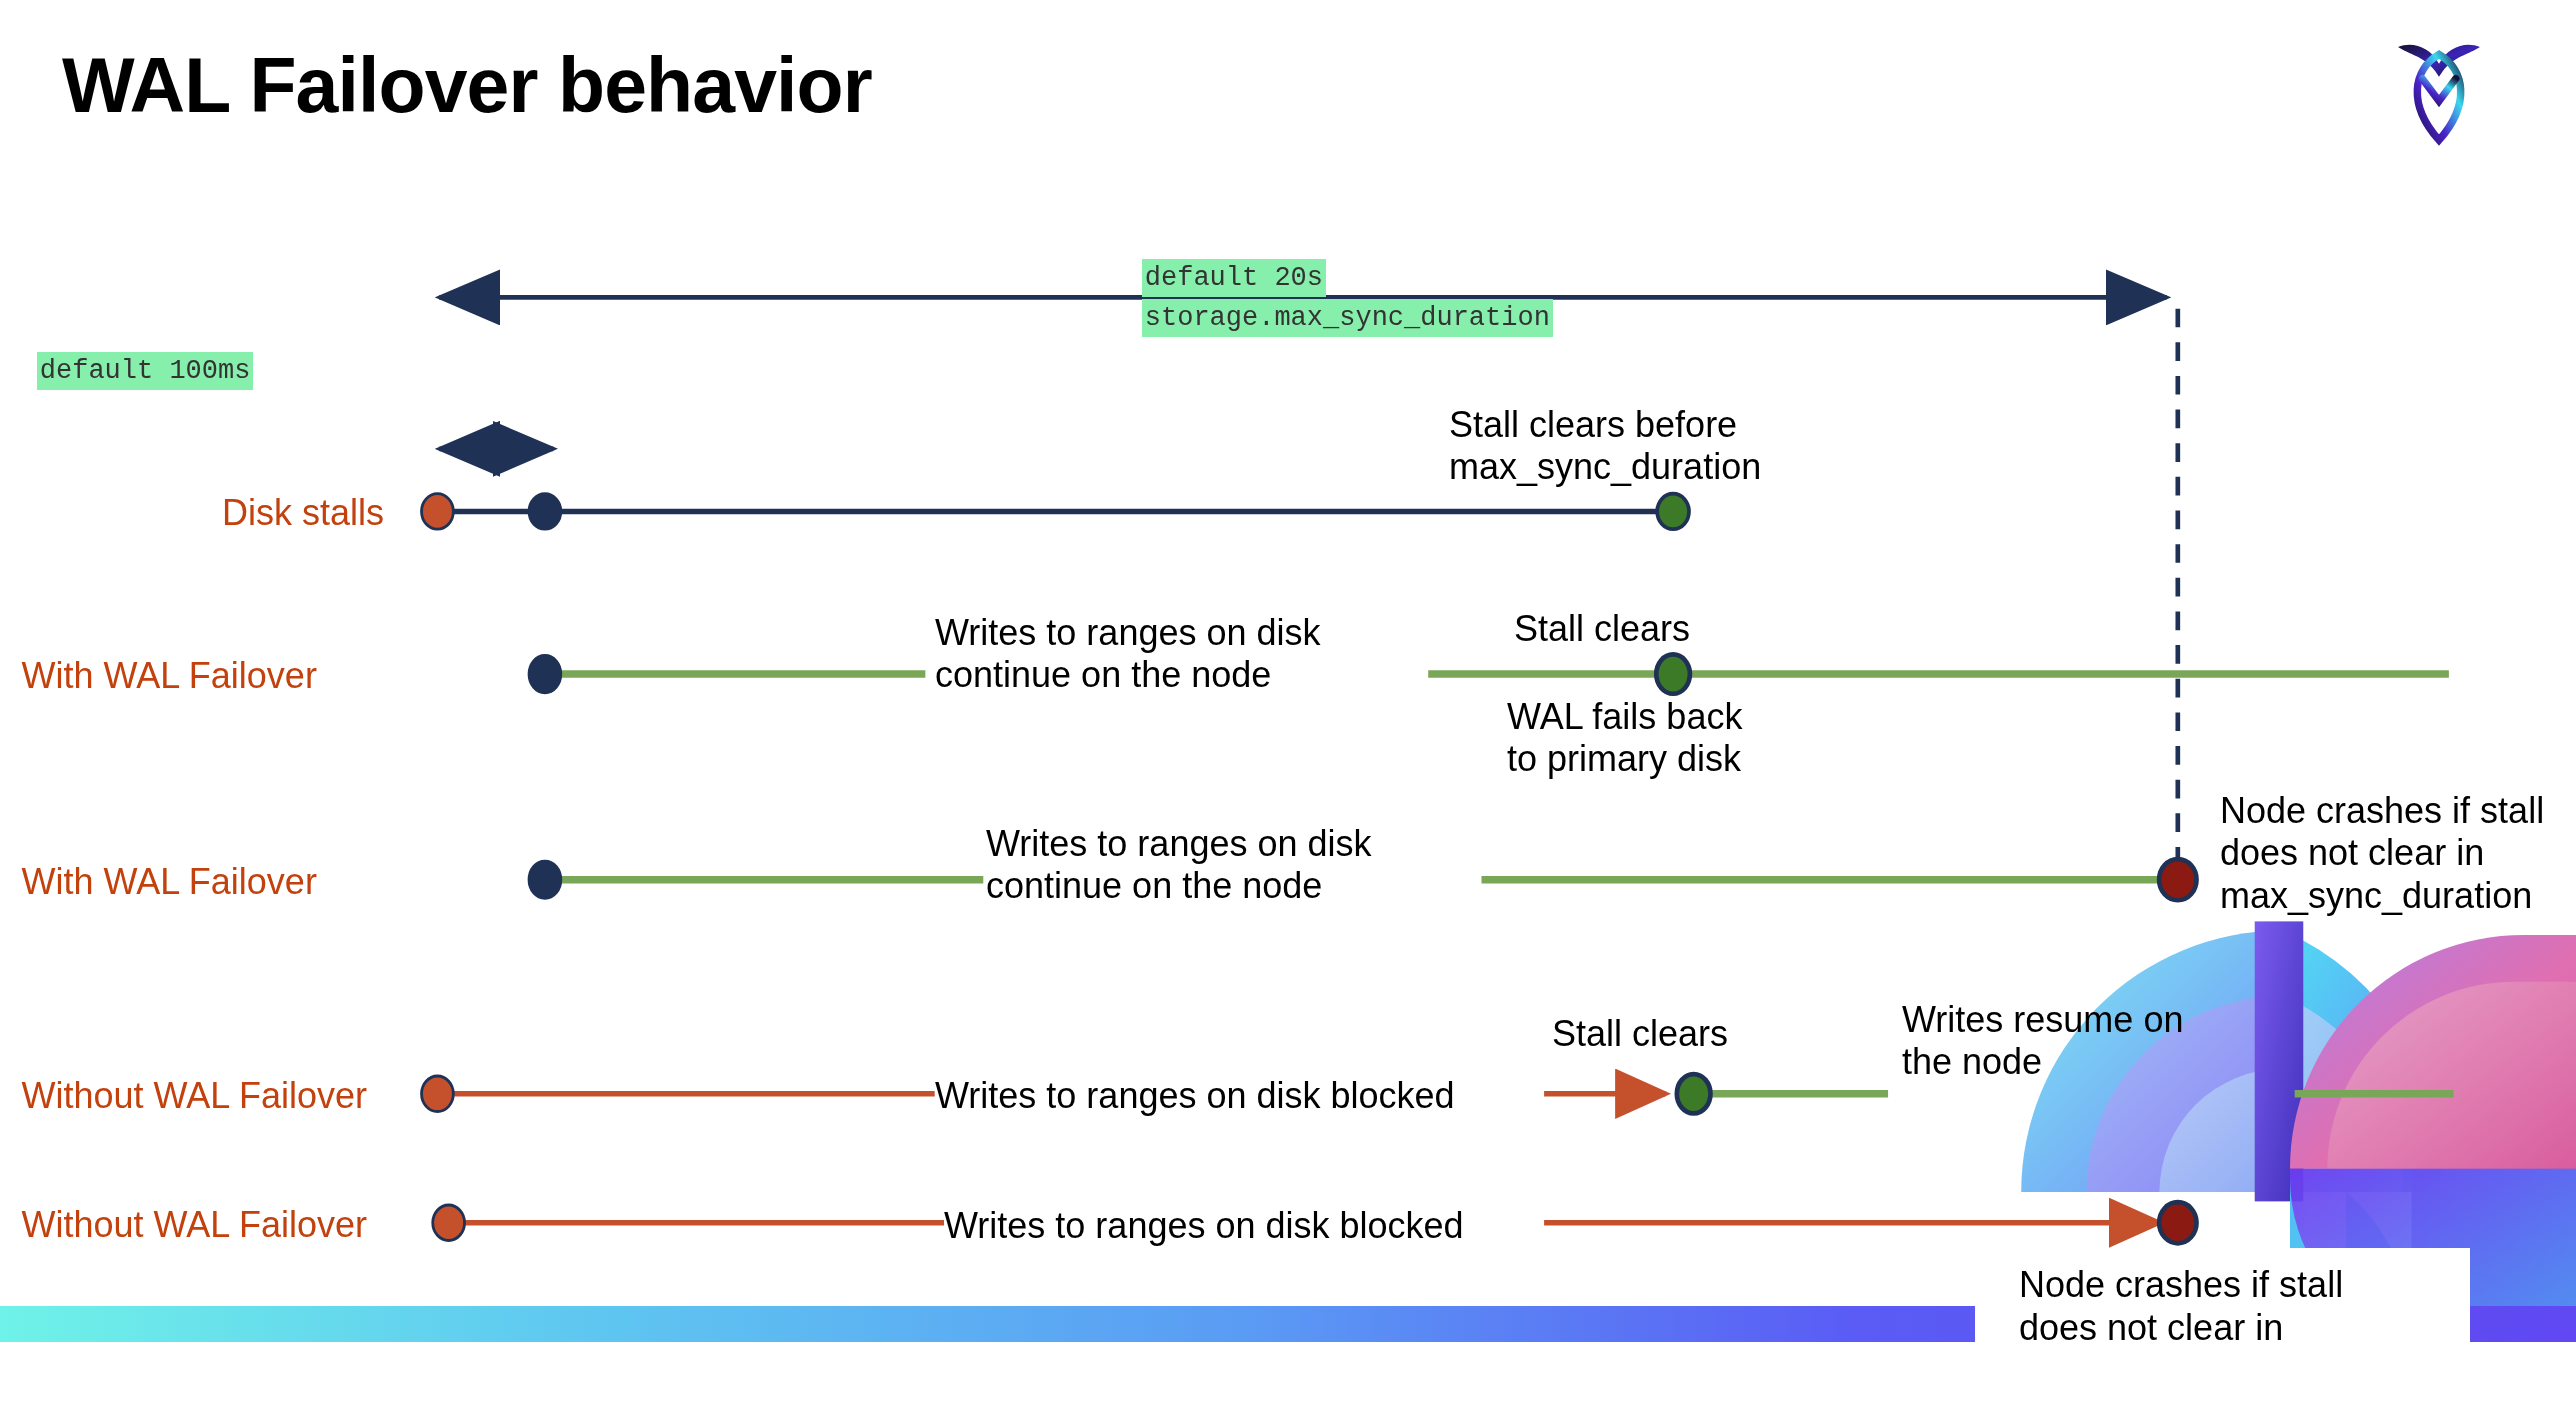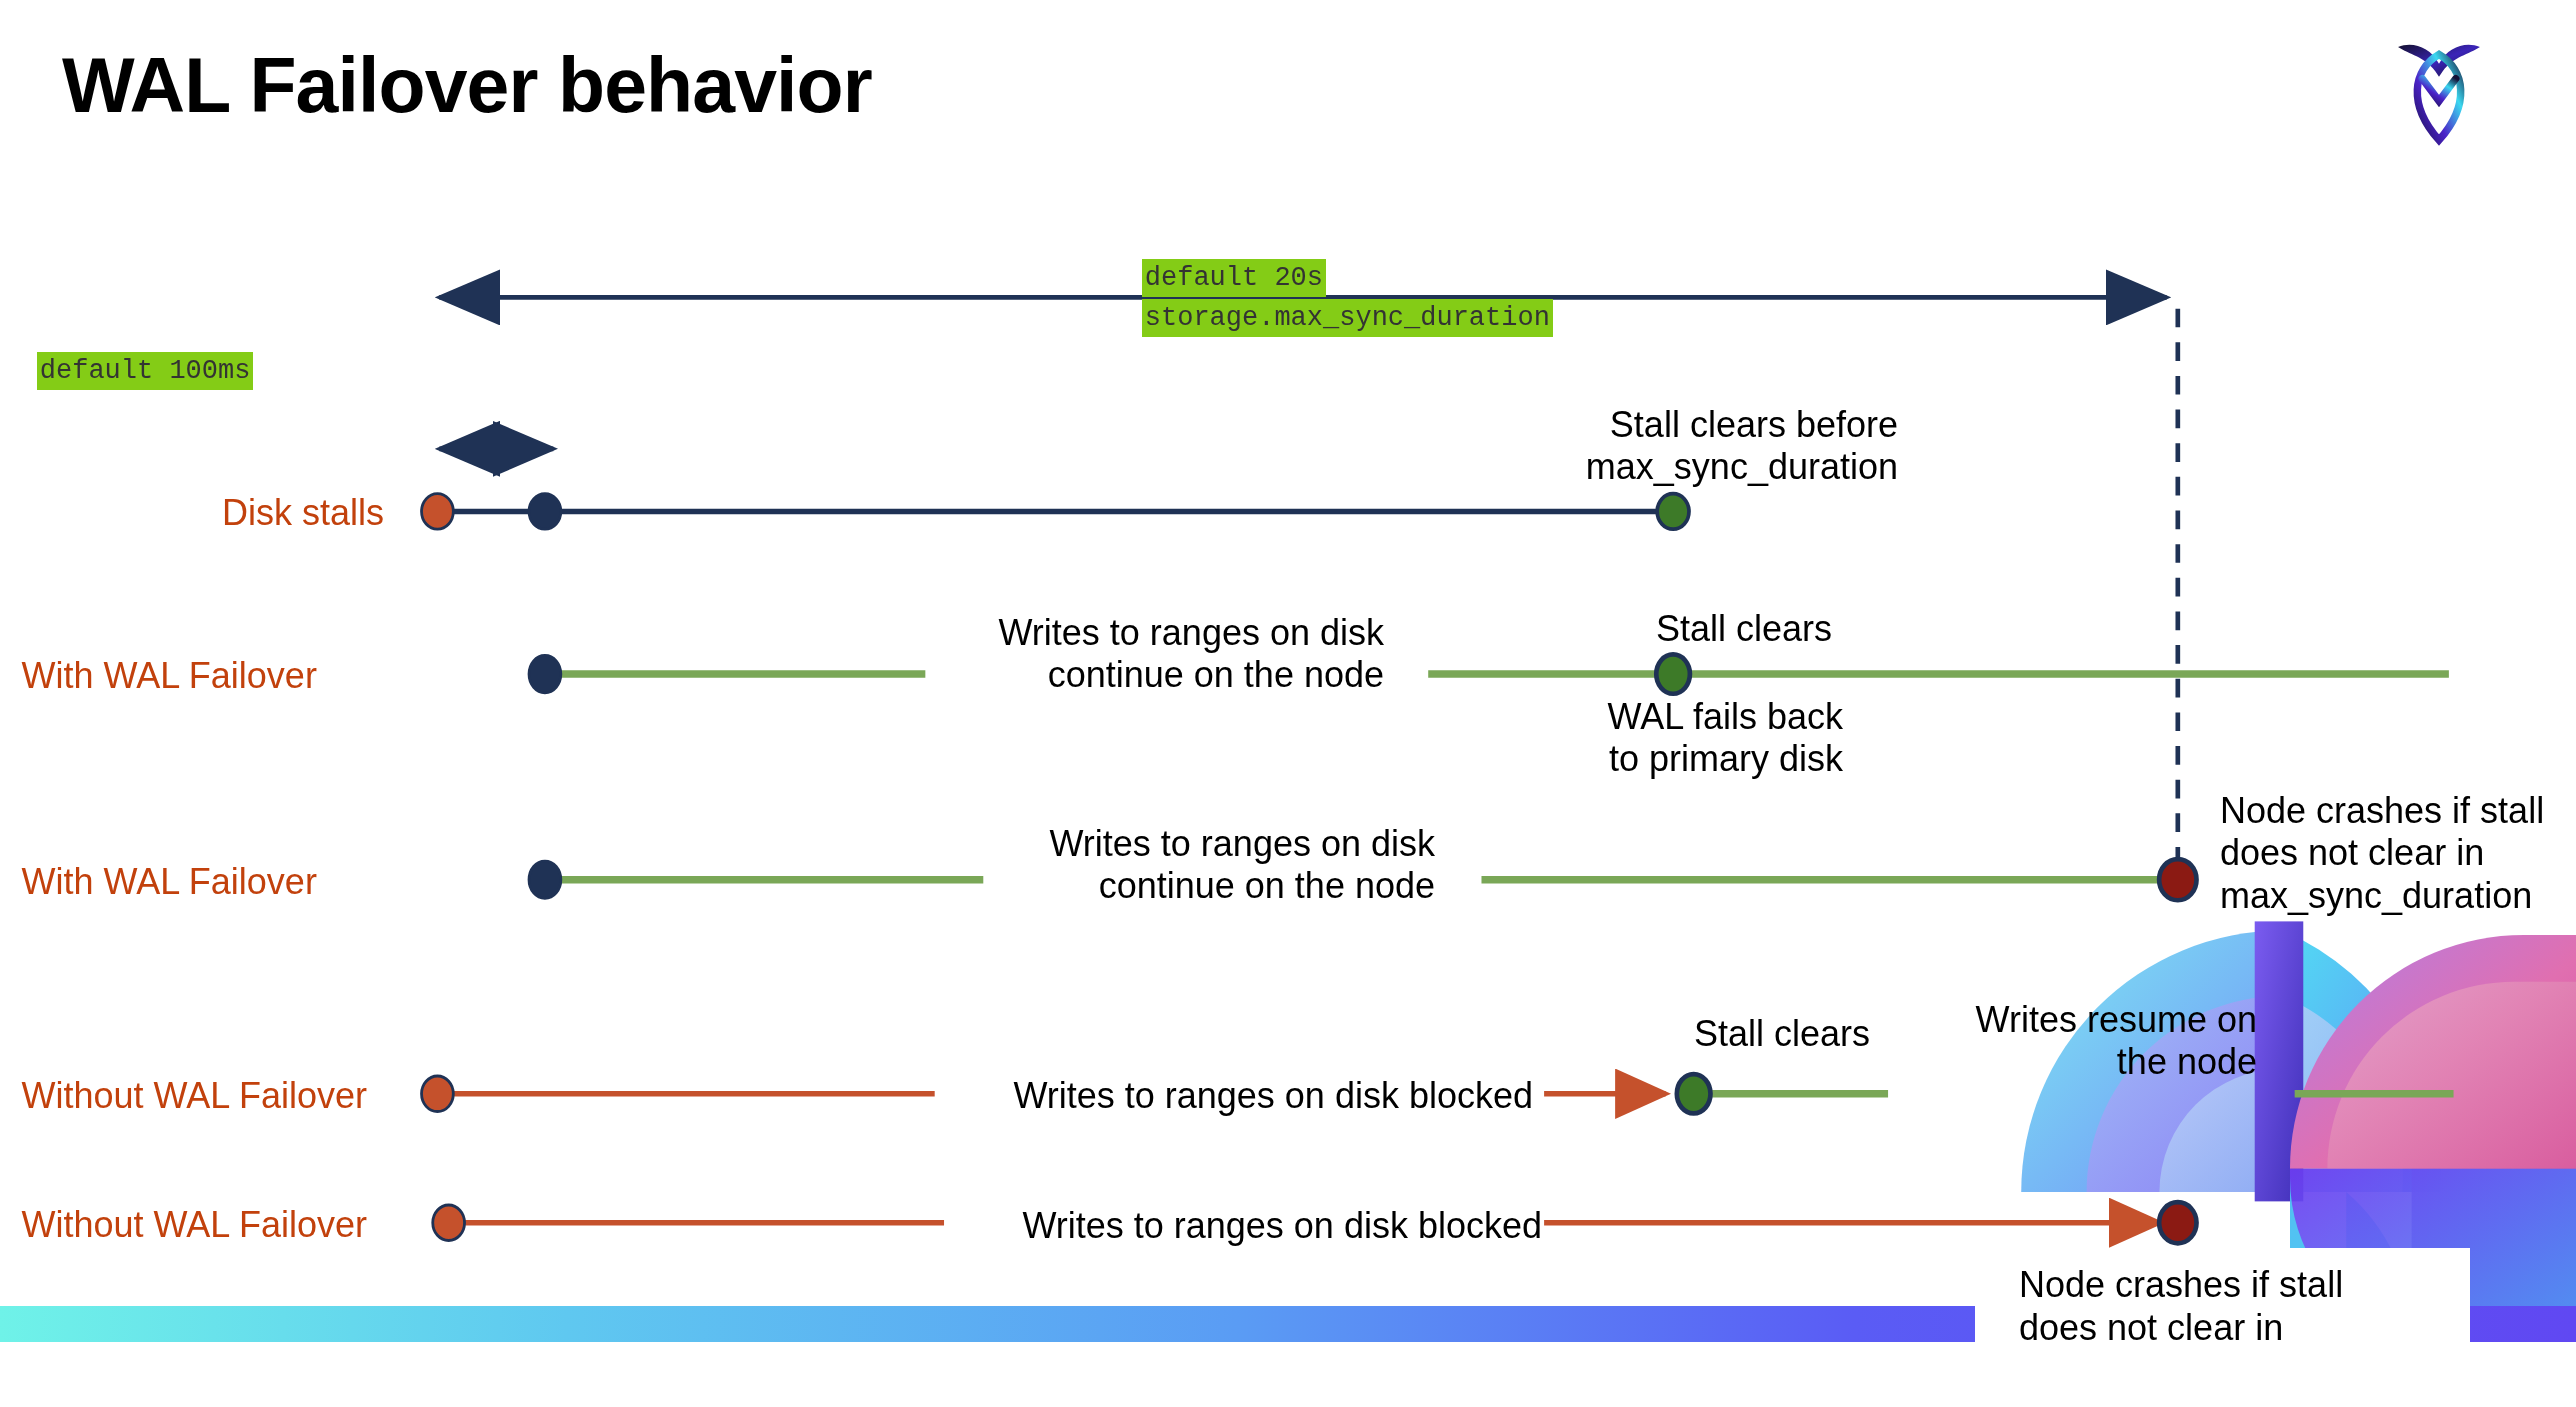--- a/index.html
+++ b/index.html
@@ -29,34 +29,34 @@
   
   #bottom-bar{
     position:absolute;left:0;bottom:0;width:2576px;height:36px;
     background:linear-gradient(90deg,#6ff2e8 0%,#5fc8f0 22%,#5a9cf4 48%,#5a5cf5 72%,#6048f2 100%);
   }
 
   
   .code-chip{
     position:absolute;
     font-family:"Liberation Mono", monospace;
-    font-size:27px;color:#333333;background:#84cc16;
+    font-size:27px;color:#333333;background:#86efac;
     padding:0.9px 2.8px;white-space:nowrap;line-height:1.34;
   }
 
   
   #vector{position:absolute;left:0;top:0;width:2576px;height:1408px;}
 
   
   .row-label{
     position:absolute;font-size:36px;color:#c2410c;white-space:nowrap;
   }
   .annot{
     position:absolute;font-size:36px;color:#000;line-height:1.18;
-    text-align:right;white-space:pre-line;
+    text-align:left;white-space:pre-line;
   }
   .annot-left{text-align:left;}
 
   
   #callout-box{
     position:absolute;left:1975px;top:1248px;width:495px;height:160px;
     background:#ffffff;
   }
   #callout-text{
     position:absolute;left:2019px;top:1263px;

